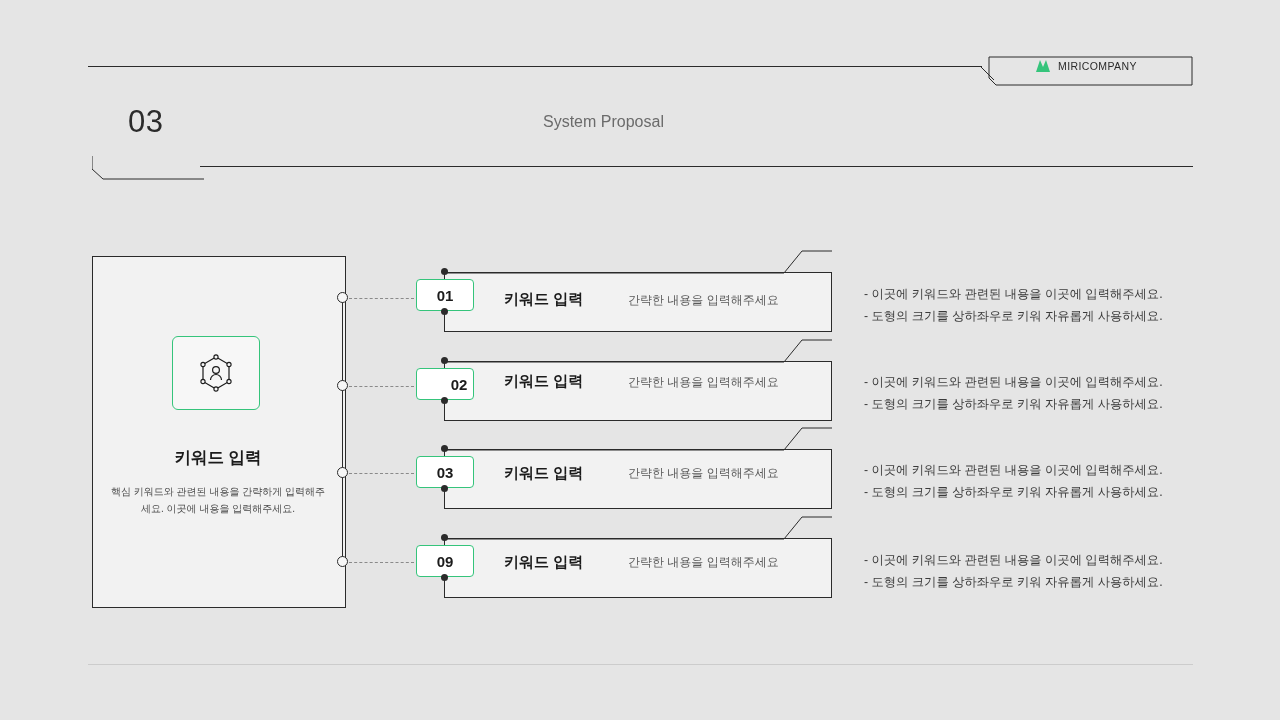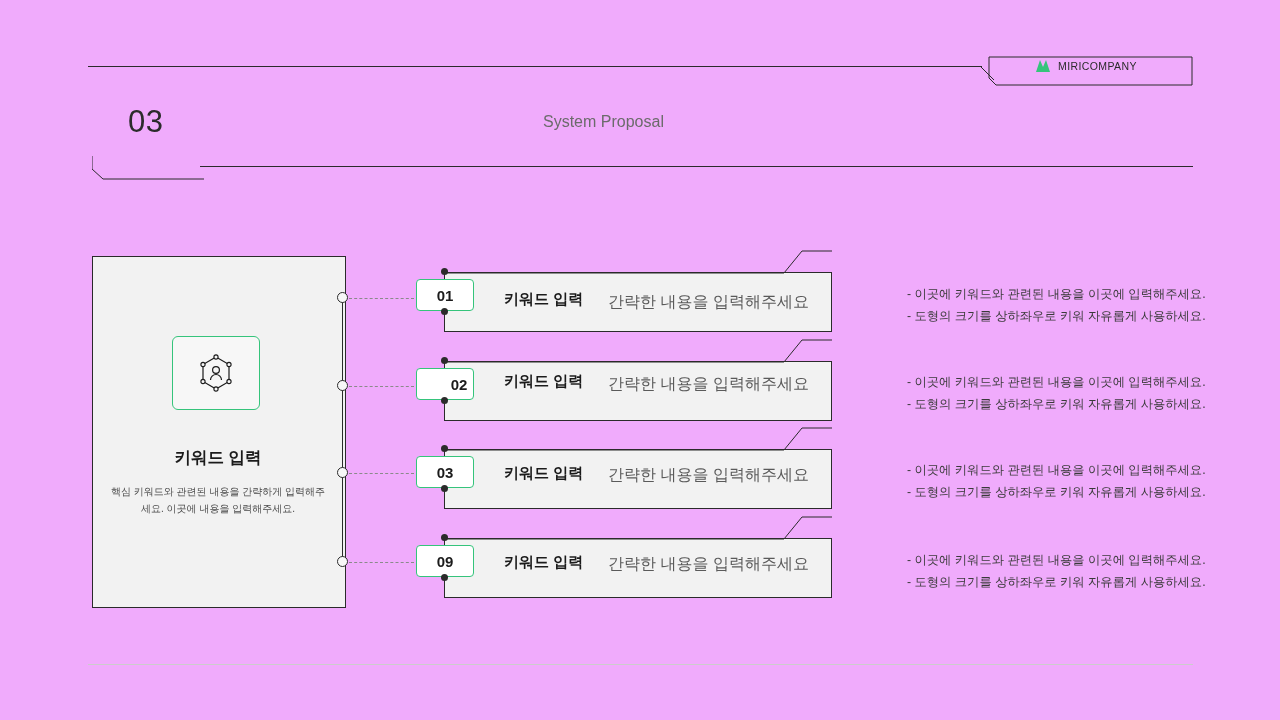--- a/index.html
+++ b/index.html
@@ -7,21 +7,21 @@
     padding: 0;
     background: #ffffff;
   }
   body {
     font-family: "Liberation Sans", sans-serif;
   }
   #slide {
     position: relative;
     width: 1280px;
     height: 720px;
-    background: #f0abfc;
+    background: #e5e5e5;
     overflow: hidden;
   }
 
   
   .hdr-line-top {
     position: absolute;
     left: 88px;
     top: 66px;
     width: 894px;
     height: 1px;
@@ -231,32 +231,31 @@
   }
   .row-kw {
     position: absolute;
     left: 504px;
     font-size: 15px;
     font-weight: bold;
     color: #1b1b1b;
   }
   .row-sub {
     position: absolute;
-    left: 608px;
-    font-size: 16px;
+    left: 628px;
+    font-size: 12px;
     color: #5a5a5a;
   }
   .right-text {
     position: absolute;
     left: 864px;
     width: 330px;
     font-size: 12.3px;
     line-height: 1.75;
     color: #3a3a3a;
-    margin-left: 43px;
   }
 </style>
 </head>
 <body>
 
 <div id="slide">
 
   <div class="hdr-line-top"></div>
 
   <svg class="hdr-diag" width="22" height="22">

